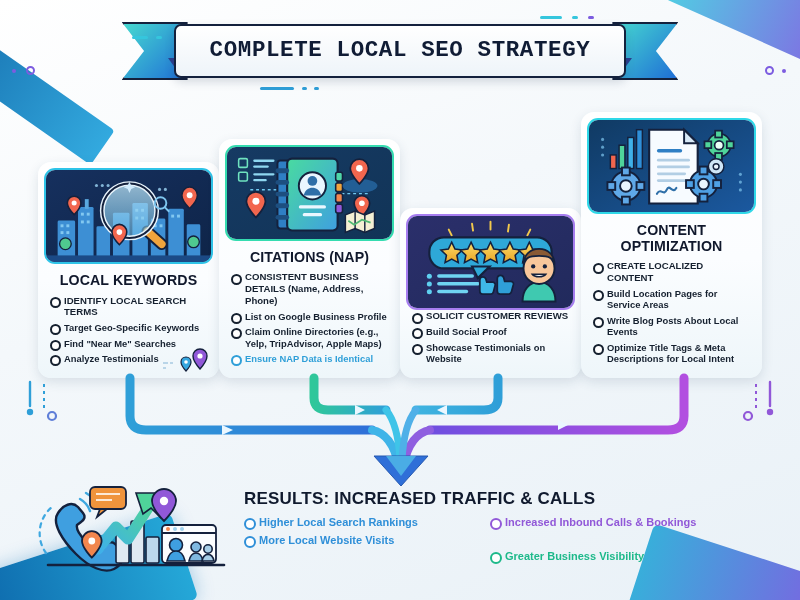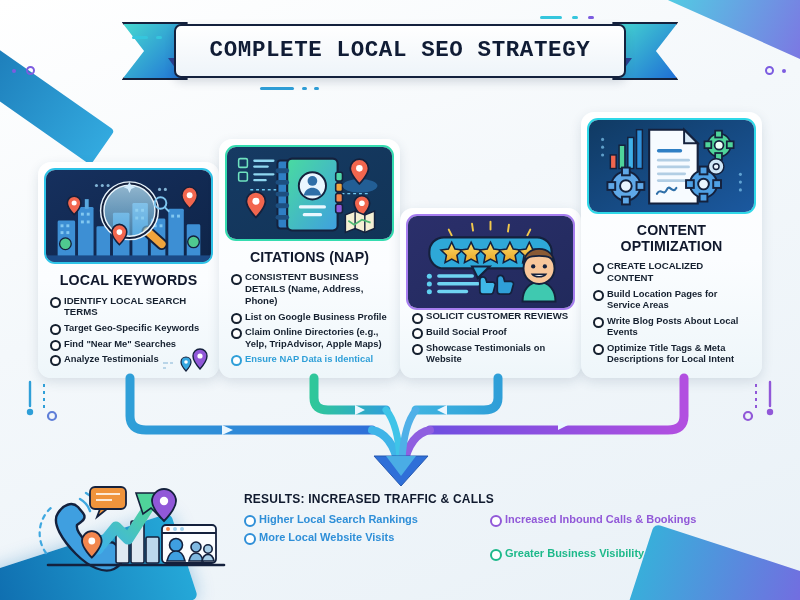--- a/index.html
+++ b/index.html
@@ -119,21 +119,21 @@
   .connectors { position: absolute; left: 0; top: 372px; width: 800px; height: 120px; }
 
   
   .results {
     position: absolute; left: 38px; right: 30px; top: 476px; height: 100px;
     display: flex; align-items: center;
   }
   .results-art { width: 200px; height: 95px; position: relative; flex: 0 0 200px; }
   .results-text { flex: 1; padding-left: 6px; }
   .results-title {
-    font-size: 12px; font-weight: 700; color: #101a2e; letter-spacing: .2px;
+    font-size: 17px; font-weight: 700; color: #101a2e; letter-spacing: .2px;
     margin-bottom: 6px;
   }
   .results-grid {
     display: grid; grid-template-columns: 232px 1fr; gap: 3px 14px;
   }
   .results-grid li {
     list-style: none; position: relative; padding-left: 15px;
     font-size: 11px; font-weight: 700; color: #13203a; line-height: 1.3;
   }
   .results-grid li::before {

